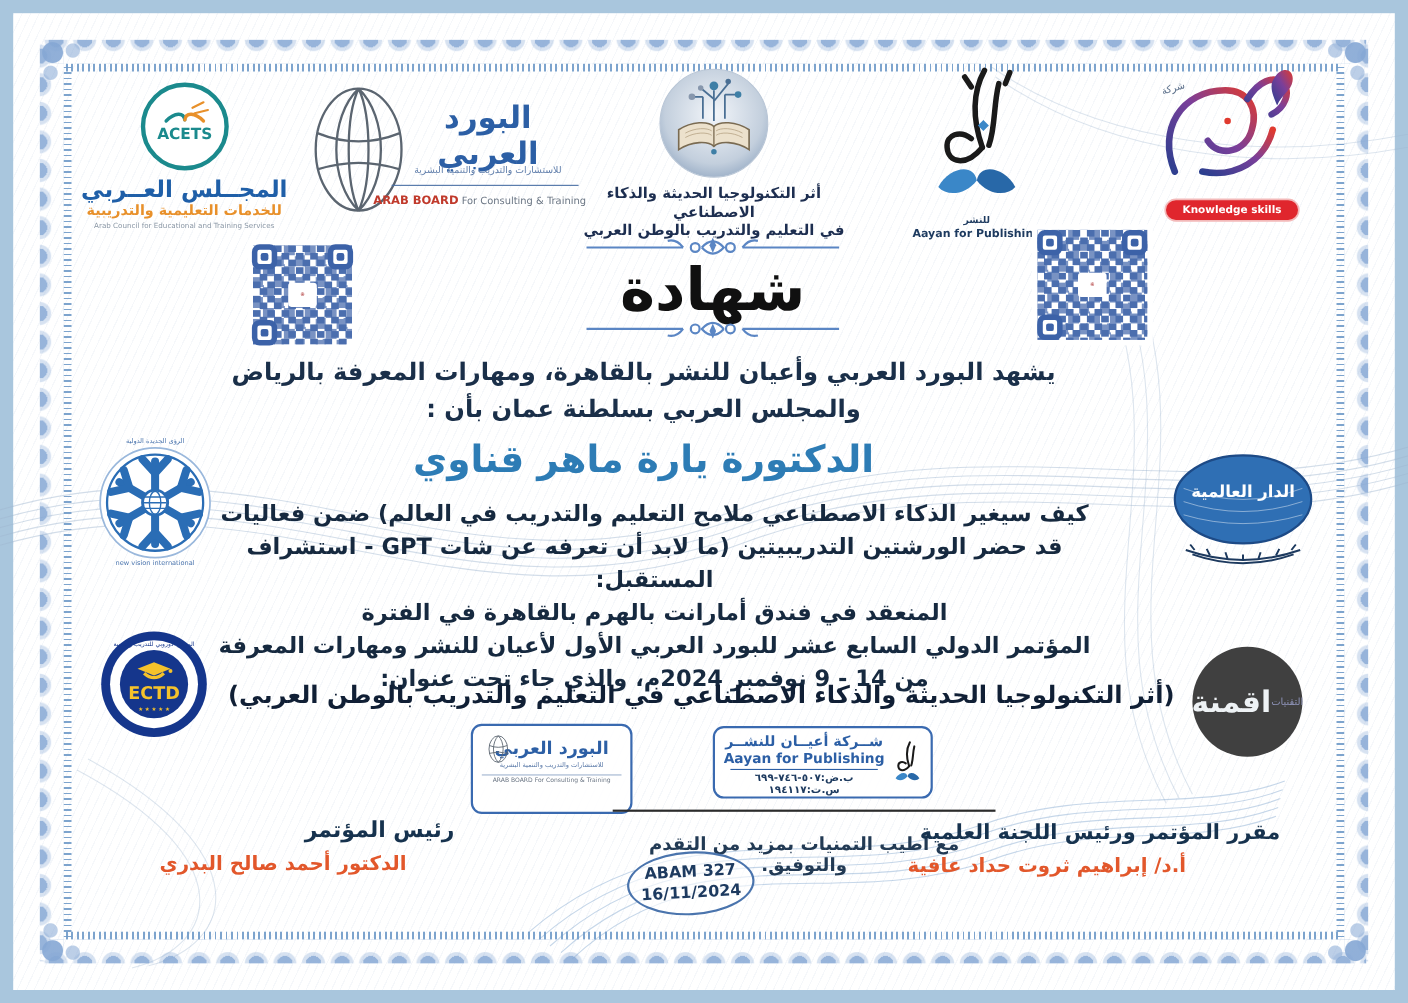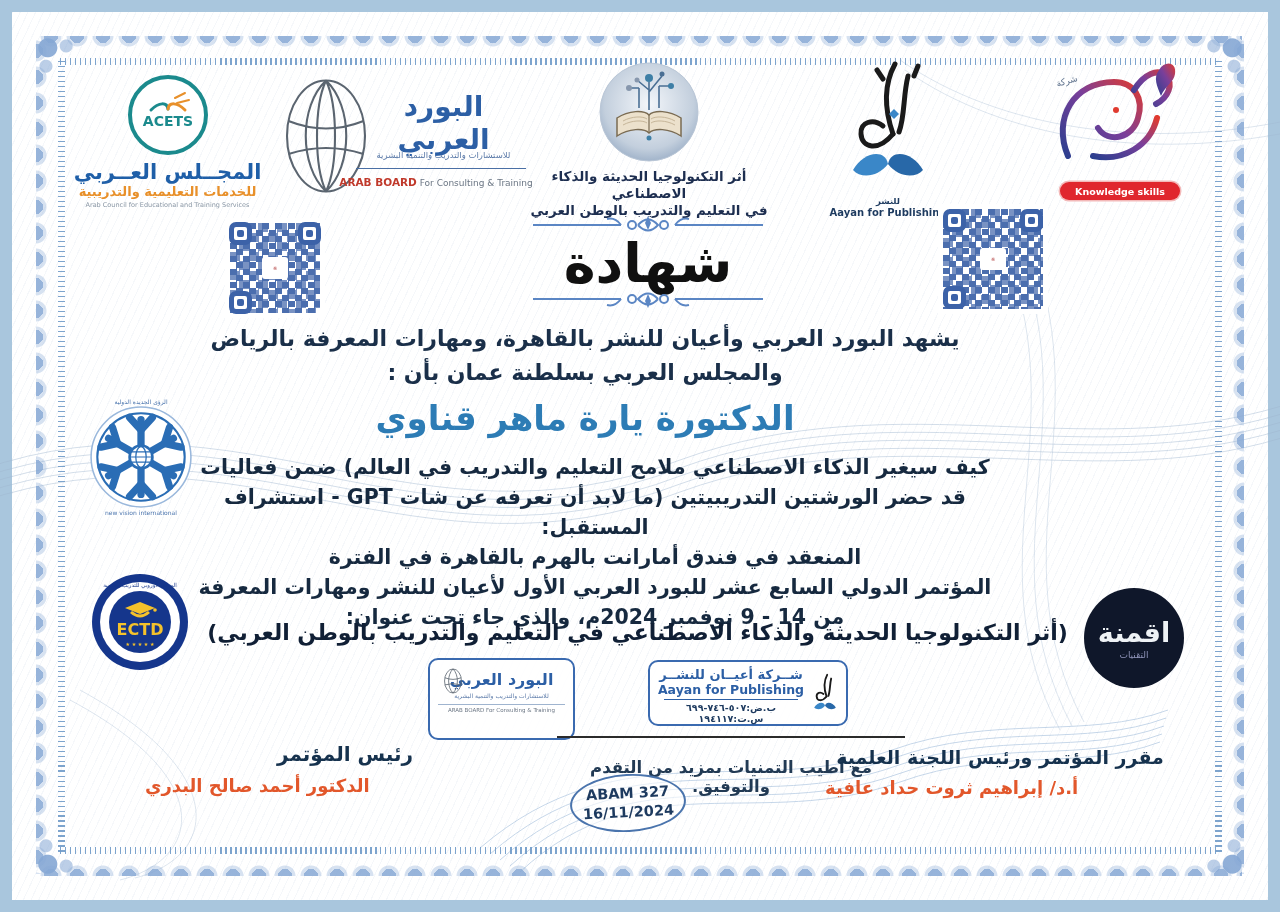--- a/index.html
+++ b/index.html
@@ -54,21 +54,21 @@
      display:flex;align-items:center;justify-content:center;font-size:5px;color:#b03a3a;}
   
   .stampbox{position:absolute;border:2px solid #3a6ab0;border-radius:10px;background:rgba(255,255,255,.85);box-sizing:border-box;}
   
   .oval{position:absolute;border:2px solid #4a74ad;border-radius:50%;display:flex;flex-direction:column;
         align-items:center;justify-content:center;color:#1d3a5f;font-size:14.5px;font-weight:bold;
         transform:rotate(-3deg);background:rgba(255,255,255,.6);line-height:19px;}
   .pill{background:#e0262d;color:#fff;border-radius:9px;font-size:9.5px;font-weight:bold;
         display:flex;align-items:center;justify-content:center;box-shadow:0 0 0 1.5px #f3b9b9;}
   .divline{position:absolute;background:#2b2b2b;}
-  .aqmana{position:absolute;border-radius:50%;background:#0f172a;display:flex;flex-direction:column;
+  .aqmana{position:absolute;border-radius:50%;background:#404040;display:flex;flex-direction:row;
           align-items:center;justify-content:center;}
   .aqmana .t1{color:#eef2f5;font-size:27px;font-weight:bold;}
   .aqmana .t2{color:#8e93b8;font-size:9px;margin-top:2px;}
 </style>
 </head>
 <body>
 
 <div class="page">
   <div class="sheet"></div>
 
@@ -312,20 +312,34 @@
       <circle cx="50" cy="50" r="31" fill="#15368c"></circle>
       <text x="50" y="15" text-anchor="middle" font-size="5.5" fill="#15368c">المركز الأوروبي للتدريب والتنمية</text>
       <path d="M35,36 L50,30 L65,36 L50,42 Z" fill="#f5c22b"></path>
       <path d="M41,40 Q50,48 59,40" fill="none" stroke="#f5c22b" stroke-width="3"></path>
       <circle cx="65" cy="38" r="1.8" fill="#f5c22b"></circle>
       <text x="50" y="63" text-anchor="middle" font-size="16" font-weight="bold" fill="#f5c22b">ECTD</text>
       <text x="50" y="74" text-anchor="middle" font-size="5" fill="#f5c22b">★ ★ ★ ★ ★</text>
     </svg>
   </div>
 
+  <div class="abs" style="left:1062px;top:412px;width:136px;">
+    <svg width="136" height="112" viewBox="0 0 136 112">
+      <ellipse cx="68" cy="42" rx="62" ry="40" fill="#2f6fb4" stroke="#1d4a86" stroke-width="2"></ellipse>
+      <g fill="none" stroke="rgba(255,255,255,.5)" stroke-width=".8">
+        <path d="M14,32 Q68,52 122,32 M14,44 Q68,62 122,44 M14,56 Q68,72 122,56"></path>
+      </g>
+      <text x="68" y="40" text-anchor="middle" font-size="15" font-weight="bold" fill="#ffffff">الدار العالمية</text>
+      <g fill="none" stroke="#1d3a5f" stroke-width="1.8">
+        <path d="M16,88 Q68,106 120,88"></path>
+        <path d="M22,92 Q68,108 114,92"></path>
+        <path d="M24,88 l-4,-5 M38,93 l-3,-6 M54,96 l-2,-6 M68,98 l0,-6 M82,96 l2,-6 M98,93 l3,-6 M112,88 l4,-5"></path>
+      </g>
+    </svg>
+  </div>
 
   <div class="aqmana" style="left:1084px;top:588px;width:100px;height:100px;">
     <div class="t1 rtl">اقمنة</div>
     <div class="t2 rtl">التقنيات</div>
   </div>
 
   <div class="stampbox" style="left:428px;top:658px;width:147px;height:82px;text-align:center;padding-top:4px;">
     <svg width="26" height="26" viewBox="0 0 60 80" style="position:absolute;left:10px;top:8px;">
       <g fill="none" stroke="#5b6570" stroke-width="2.5">
         <ellipse cx="30" cy="40" rx="26" ry="37"></ellipse>

